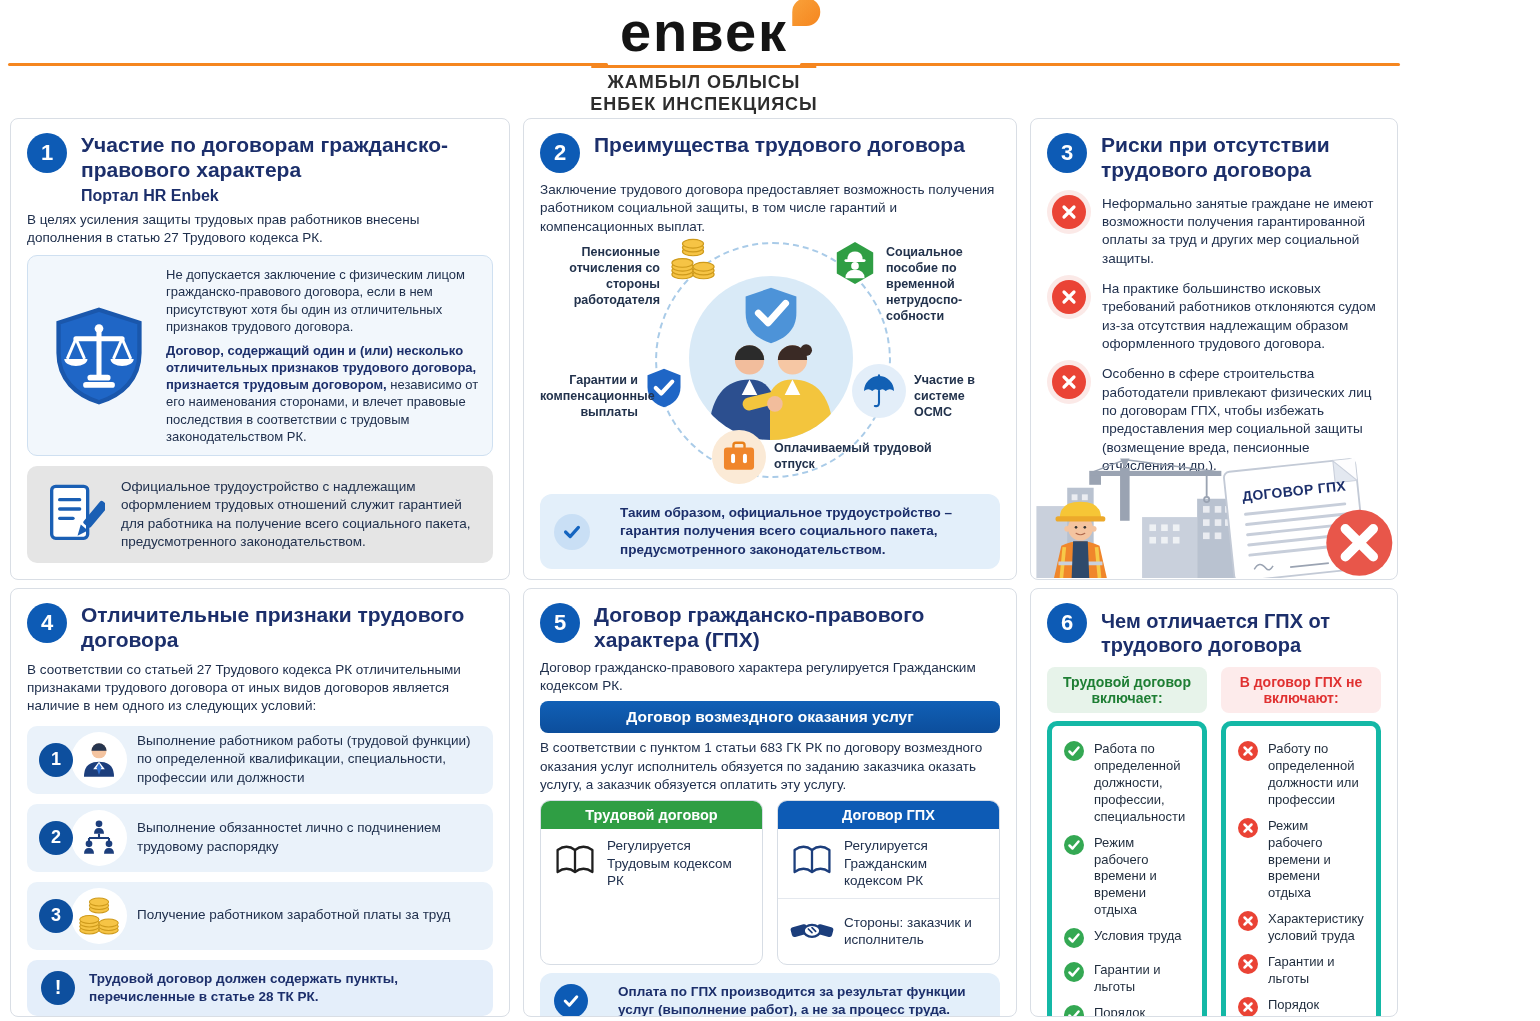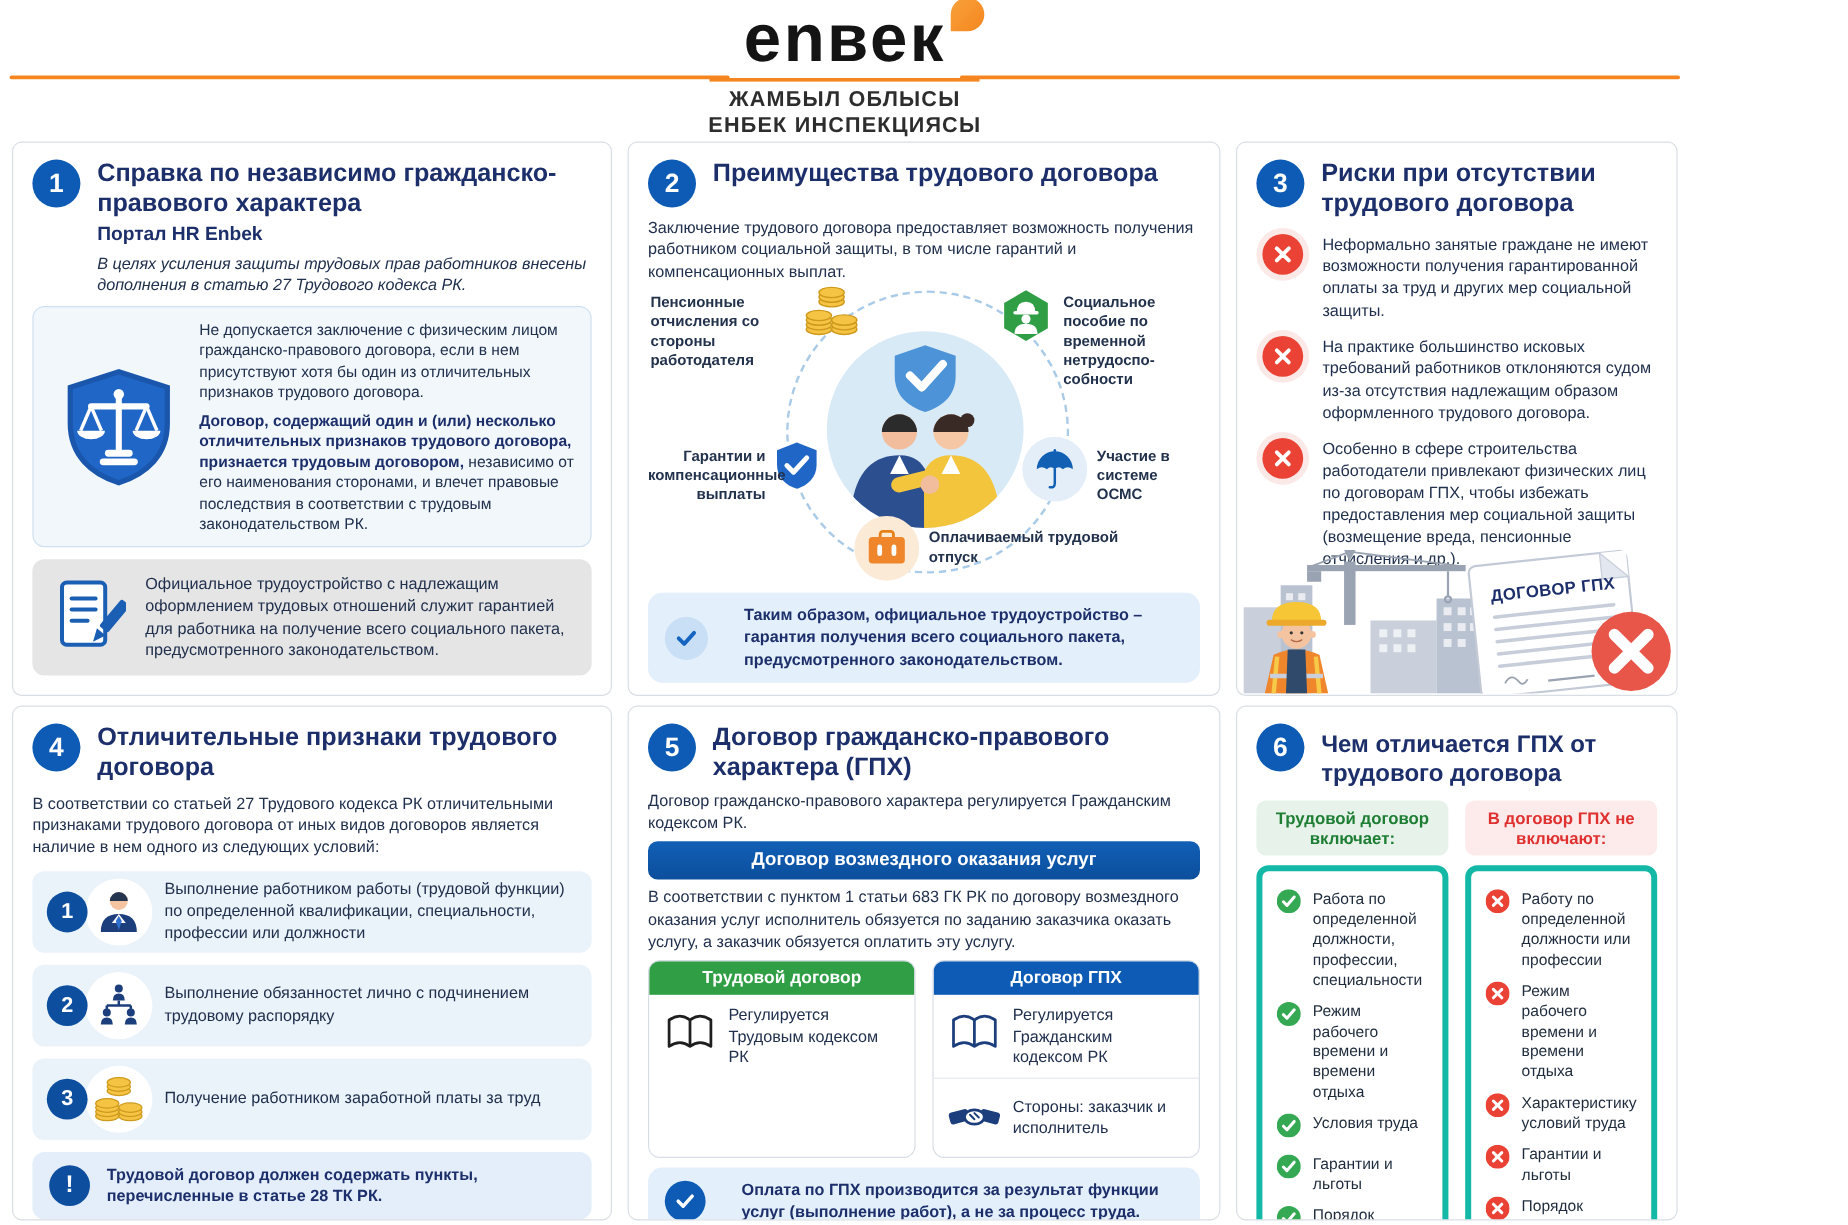--- a/index.html
+++ b/index.html
@@ -17,21 +17,21 @@
   .org-line{font-weight:700;color:#2d2d2d;font-size:18px;letter-spacing:1px;line-height:1.2;}
 
   
   .grid{position:absolute;top:118px;left:10px;right:10px;bottom:4px;display:grid;grid-template-columns:500px 494px 1fr;grid-template-rows:462px 1fr;gap:8px 13px;}
   .panel{border:1px solid #d9dee5;border-radius:8px;background:#fff;padding:14px 16px;position:relative;overflow:hidden;}
 
   .phead{display:flex;gap:14px;align-items:flex-start;}
   .num{width:40px;height:40px;min-width:40px;border-radius:50%;background:#0D5BB5;color:#fff;font-size:22px;font-weight:700;display:flex;align-items:center;justify-content:center;}
   .ptitle{color:#1C2F6B;font-size:21px;font-weight:700;line-height:1.18;}
   .psub{color:#1C2F6B;font-size:16px;font-weight:700;margin-top:4px;}
-  .indent{margin-left:54px;font-style:italic;}
+  .indent{}
   .txt{font-size:13.5px;color:#20304d;line-height:1.36;}
 
   
   .box-blue{background:#F2F7FC;border:1px solid #CFE0F1;border-radius:10px;display:flex;margin-top:8px;padding:10px 12px;gap:8px;align-items:center;}
   .shield-col{width:118px;min-width:118px;display:flex;align-items:center;justify-content:center;}
   .box-blue .txt{font-size:13px;line-height:1.32;}
   .box-blue strong{color:#1C2F6B;}
   .note-box{background:#e5e5e5;border-radius:10px;display:flex;gap:16px;padding:12px 14px;margin-top:10px;align-items:center;}
 
   
@@ -98,21 +98,21 @@
       <div class="org-line">ЕНБЕК ИНСПЕКЦИЯСЫ</div>
     </div>
   </div>
 
   <div class="grid">
 
     <div class="panel">
       <div class="phead">
         <div class="num">1</div>
         <div>
-          <div class="ptitle">Справка по независимо гражданско-правового характера</div>
+          <div class="ptitle">Участие по договорам гражданско-правового характера</div>
           <div class="psub">Портал HR Enbek</div>
         </div>
       </div>
       <div class="txt indent" style="margin-top:6px;">В целях усиления защиты трудовых прав работников внесены дополнения в статью 27 Трудового кодекса РК.</div>
 
       <div class="box-blue">
         <div class="shield-col">
           <svg width="104" height="104" viewBox="0 0 72 72">
             <path d="M36 4 L64 13 V34 C64 52 52 63 36 68 C20 63 8 52 8 34 V13 Z" fill="#1F66C6" stroke="#1A57AC" stroke-width="3"></path>
             <circle cx="36" cy="17" r="3" fill="#fff"></circle>
@@ -198,21 +198,21 @@
               <ellipse cx="13" cy="38" rx="11" ry="4.5"></ellipse>
                 <ellipse cx="13" cy="34" rx="11" ry="4.5"></ellipse>
                 <ellipse cx="13" cy="30" rx="11" ry="4.5"></ellipse>
                 <ellipse cx="13" cy="26" rx="11" ry="4.5"></ellipse>
               <ellipse cx="35" cy="38" rx="11" ry="4.5"></ellipse>
                 <ellipse cx="35" cy="34" rx="11" ry="4.5"></ellipse>
                 <ellipse cx="35" cy="30" rx="11" ry="4.5"></ellipse>
             </g>
           </svg>
         </div>
-        <div class="b-label" style="left:2px;top:4px;width:118px;text-align:left;">Пенсионные отчисления со стороны работодателя</div>
+        <div class="b-label" style="left:2px;top:4px;width:118px;text-align:right;">Пенсионные отчисления со стороны работодателя</div>
 
         <div class="b-icon" style="left:292px;top:0px;">
           <svg width="46" height="46" viewBox="0 0 48 48">
             <polygon points="24,2 43,13 43,35 24,46 5,35 5,13" fill="#2F9E44"></polygon>
             <path d="M16 21 Q16 12 24 12 Q32 12 32 21 Z" fill="#fff"></path>
             <rect x="13" y="20" width="22" height="3" rx="1.5" fill="#fff"></rect>
             <circle cx="24" cy="27" r="4" fill="#fff"></circle>
             <path d="M14 40 Q14 31 24 31 Q34 31 34 40 Z" fill="#fff"></path>
           </svg>
         </div>

